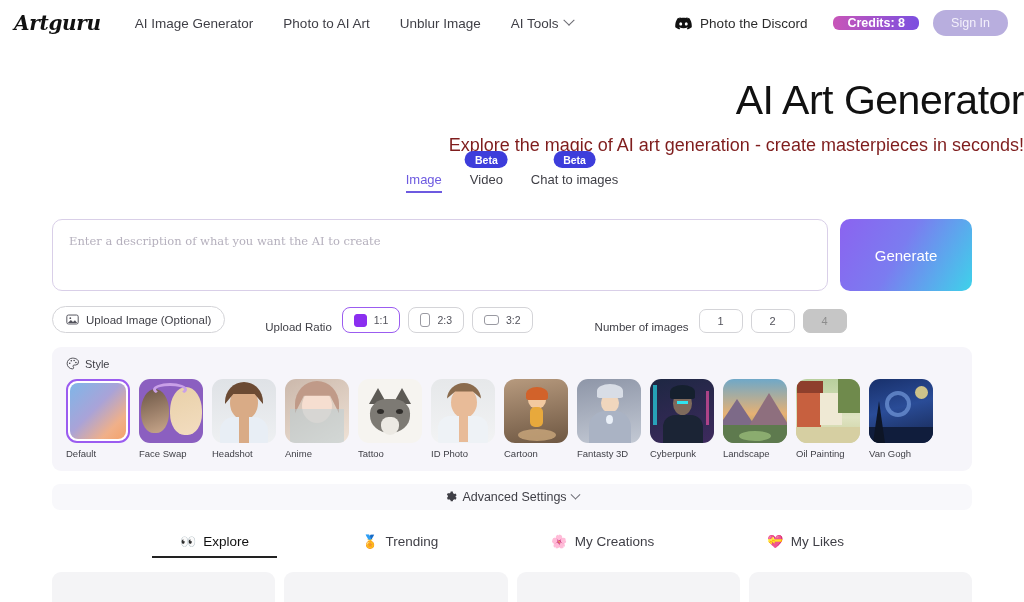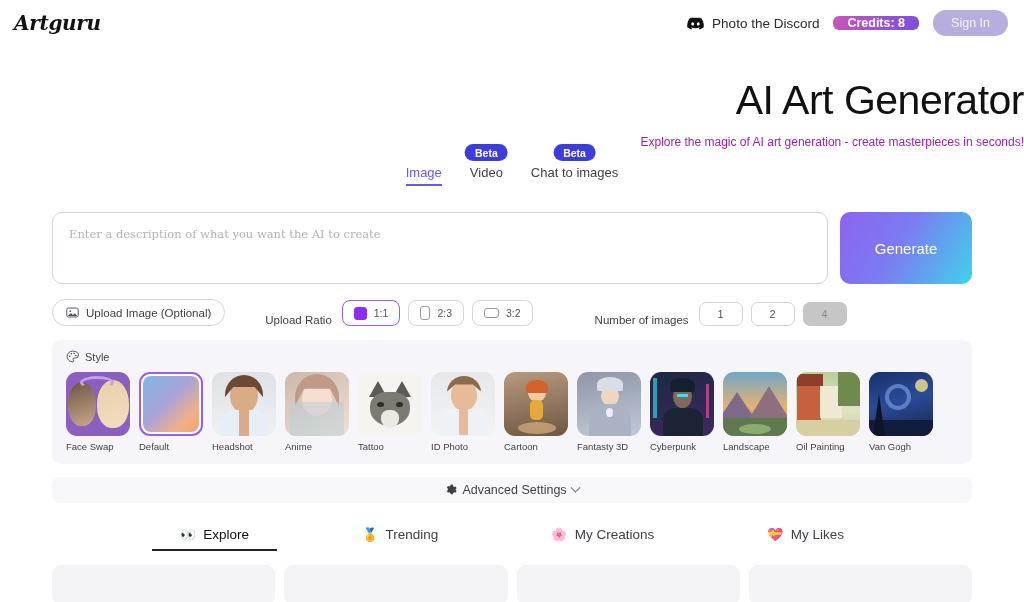--- a/index.html
+++ b/index.html
@@ -57,20 +57,21 @@
   }
   .credits {
     background: linear-gradient(90deg,#c855b8 0%,#7b4fe0 100%);
     color: #fff;
     font-size: 12.5px;
     font-weight: 600;
     padding: 0 14px;
     border-radius: 6px;
     white-space: nowrap;
     cursor: pointer;
+    margin-left: 12px;
   }
   .signin {
     background: #b8aede;
     color: #f3f0fb;
     font-size: 12.5px;
     padding: 6px 18px;
     border-radius: 16px;
     white-space: nowrap;
     cursor: pointer;
   }
@@ -79,22 +80,22 @@
   .hero { text-align: right; margin-top: 32px; }
   .hero h1 {
     font-size: 41px;
     font-weight: 400;
     letter-spacing: -0.5px;
     color: #111;
     line-height: 1.1;
   }
   .hero p {
     margin-top: 12px;
-    font-size: 12px;
-    color: #a21caf;
+    font-size: 18px;
+    color: #7f1d1d;
     padding-left: 40px;
   }
 
   
   .modes {
     margin-top: 14px;
     display: flex;
     justify-content: center;
     align-items: flex-end;
     gap: 28px;
@@ -306,20 +307,29 @@
     background: #f4f4f6;
     border-radius: 9px;
   }
 </style>
 </head>
 <body>
 
 <div class="header">
   <div class="logo">Artguru</div>
 
+  <div class="nav">
+    <div class="nav-link">AI Image Generator</div>
+    <div class="nav-link">Photo to AI Art</div>
+    <div class="nav-link">Unblur Image</div>
+    <div class="nav-link nav-dd">
+      <span>AI Tools</span>
+      <span class="chev"></span>
+    </div>
+  </div>
 
   <div class="header-right">
     <div class="discord">
       <svg width="17" height="13" viewBox="0 0 24 18">
         <path fill="#111" d="M20.3 1.6A19 19 0 0 0 15.6.2l-.3.5a17 17 0 0 1 4.2 1.4A16 16 0 0 0 12 .9 16 16 0 0 0 4.5 2.1 17 17 0 0 1 8.7.7L8.4.2A19 19 0 0 0 3.7 1.6C.8 6 0 10.2.4 14.4a19 19 0 0 0 5.8 2.9l1.2-1.9c-.7-.2-1.3-.5-1.9-.9l.5-.3a13.6 13.6 0 0 0 12 0l.5.3c-.6.4-1.2.7-1.9.9l1.2 1.9a19 19 0 0 0 5.8-2.9c.5-4.9-.8-9-3.3-12.8ZM8.1 11.9c-1.1 0-2-1-2-2.3s.9-2.3 2-2.3 2 1 2 2.3-.9 2.3-2 2.3Zm7.8 0c-1.1 0-2-1-2-2.3s.9-2.3 2-2.3 2 1 2 2.3-.9 2.3-2 2.3Z"></path>
       </svg>
       <span>Photo the Discord</span>
     </div>
     <div class="credits">Credits: 8</div>
     <div class="signin">Sign In</div>
@@ -393,36 +403,36 @@
       <circle cx="4.6" cy="7.6" r="0.95" fill="#3f3f46"></circle>
       <circle cx="6.5" cy="4.5" r="0.95" fill="#3f3f46"></circle>
       <circle cx="10" cy="4.3" r="0.95" fill="#3f3f46"></circle>
       <circle cx="12.2" cy="6.8" r="0.95" fill="#3f3f46"></circle>
     </svg>
     <span>Style</span>
   </div>
 
   <div class="styles">
 
+    <div class="style-item sel">
+      <div class="thumb">
+        <div class="thumb-inner" style="background:linear-gradient(135deg,#7fb6e8 0%,#a9a3d8 45%,#f0b089 78%,#f4a26b 100%);"></div>
+      </div>
+      <div class="style-name">Default</div>
+    </div>
+
     <div class="style-item">
       <div class="thumb">
         <div class="thumb-inner" style="background:#8b5fc0;position:relative;overflow:hidden;">
           <div style="position:absolute;left:2px;top:10px;width:28px;height:44px;border-radius:50% 50% 45% 45%;background:linear-gradient(160deg,#6b5545,#caa88c);"></div>
           <div style="position:absolute;right:1px;top:8px;width:32px;height:48px;border-radius:50% 50% 45% 45%;background:linear-gradient(160deg,#e8d0a8,#f3ddc0);"></div>
           <div style="position:absolute;left:14px;top:4px;width:34px;height:13px;border-radius:50%;border:3px solid #c9a0e8;border-bottom-color:transparent;"></div>
         </div>
       </div>
       <div class="style-name">Face Swap</div>
-    </div>
-
-    <div class="style-item sel">
-      <div class="thumb">
-        <div class="thumb-inner" style="background:linear-gradient(135deg,#7fb6e8 0%,#a9a3d8 45%,#f0b089 78%,#f4a26b 100%);"></div>
-      </div>
-      <div class="style-name">Default</div>
     </div>
 
     <div class="style-item">
       <div class="thumb">
         <div class="thumb-inner" style="background:linear-gradient(180deg,#dfe2e6,#eef0f2);position:relative;overflow:hidden;">
           <div style="position:absolute;left:18px;top:7px;width:28px;height:34px;border-radius:50%;background:#d9ab86;"></div>
           <div style="position:absolute;left:13px;top:3px;width:38px;height:40px;border-radius:50% 50% 40% 40%;background:#6b4a33;clip-path:polygon(0 0,100% 0,100% 55%,78% 30%,22% 30%,0 55%);"></div>
           <div style="position:absolute;left:8px;top:38px;width:48px;height:28px;border-radius:14px 14px 0 0;background:#e8eef5;"></div>
           <div style="position:absolute;left:27px;top:38px;width:10px;height:26px;background:#d9ab86;"></div>
         </div>

